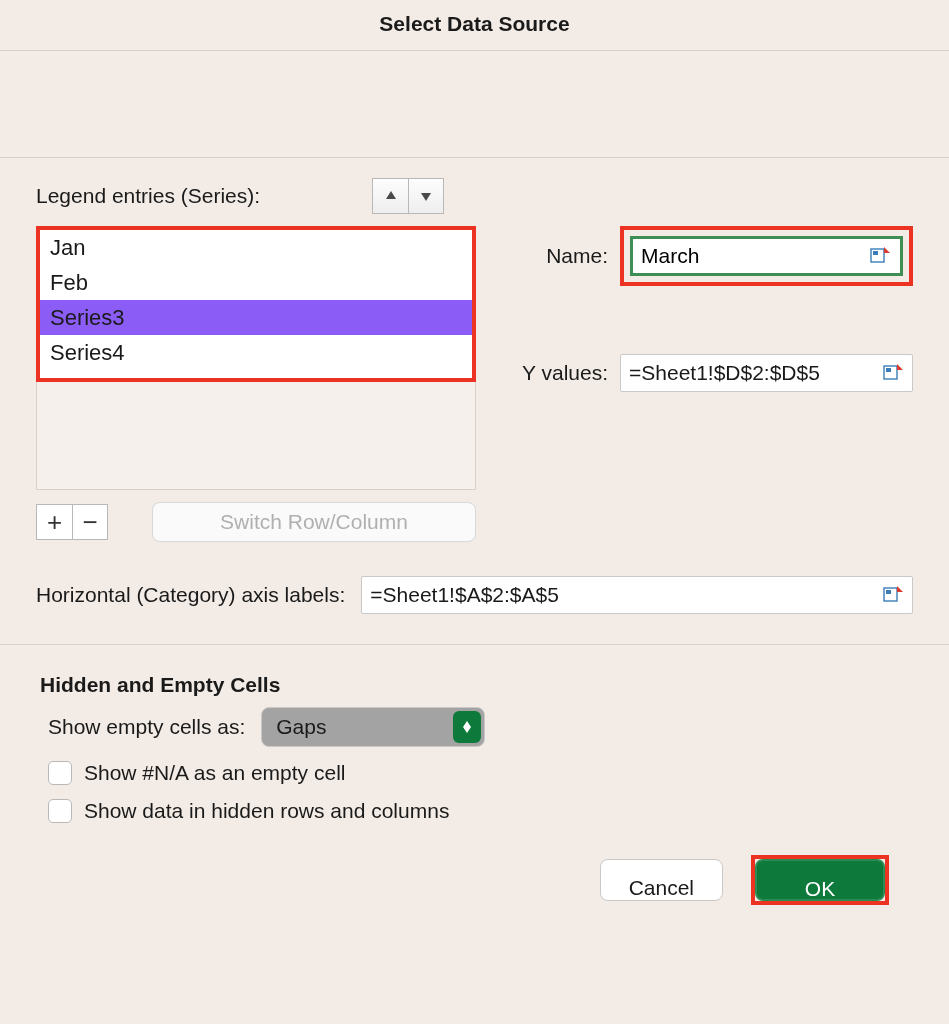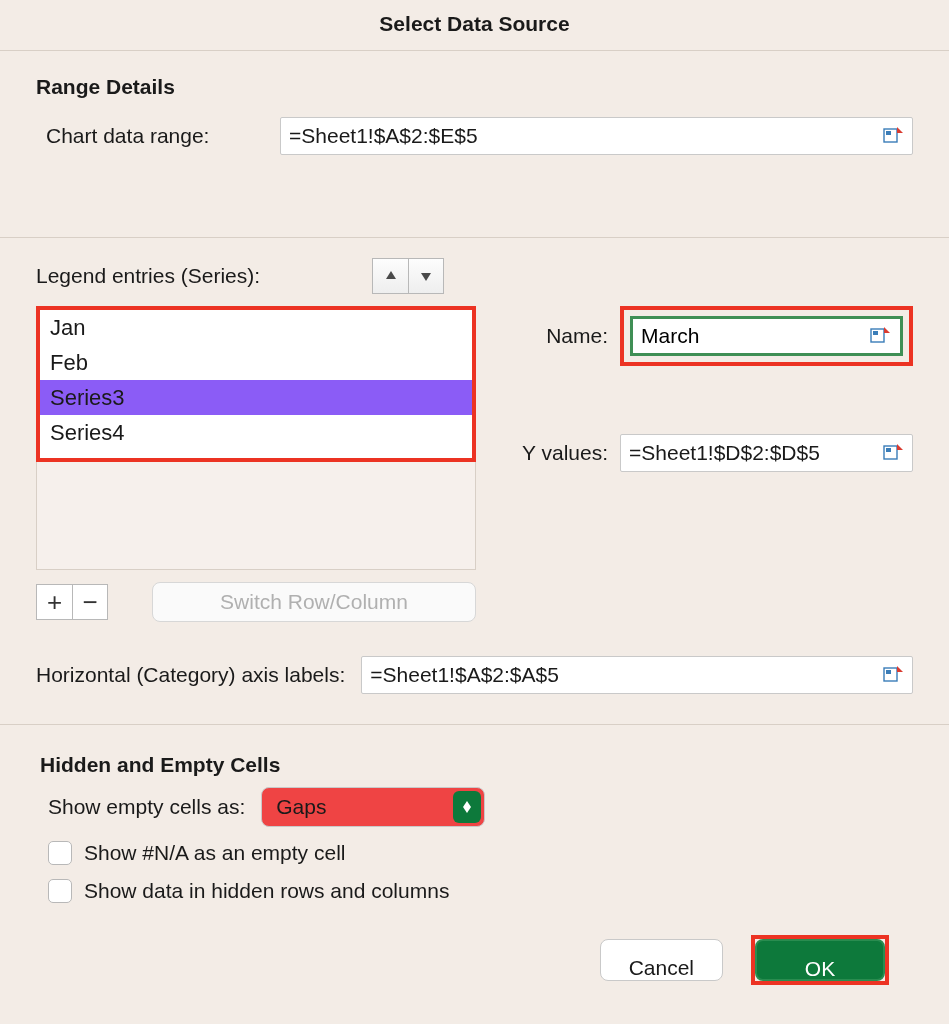--- a/index.html
+++ b/index.html
@@ -218,21 +218,21 @@
       margin-bottom: 14px;
     }
     .select-wrap {
       position: relative;
       width: 224px;
     }
     .select-display {
       height: 40px;
       border: 1px solid #c9c9c9;
       border-radius: 8px;
-      background: #ef4444;
+      background: #a3a3a3;
       padding: 6px 44px 6px 14px;
       font-size: 21px;
       display: flex;
       align-items: center;
     }
     .select-arrows {
       position: absolute;
       right: 4px;
       top: 50%;
       transform: translateY(-50%);
@@ -301,36 +301,20 @@
     }
   </style>
 </head>
 <body>
 
 <div class="dialog">
   <div class="titlebar">Select Data Source</div>
 
   <div class="content">
 
-    <div>
-      <div class="section-header">Range Details</div>
-      <div class="row chart-data-range-row" style="padding-left:10px;">
-        <div class="label-inline">Chart data range:</div>
-        <div class="input-wrap">
-          <input type="text" class="input-text" value="=Sheet1!$A$2:$E$5" style="">
-          <span class="rangepick-icon">
-            <svg viewBox="0 0 22 22" width="22" height="22">
-              <rect x="1" y="4" width="13" height="13" fill="#fff" stroke="#3a7db8" stroke-width="1.4"></rect>
-              <rect x="3" y="6" width="5" height="4" fill="#3a7db8"></rect>
-              <path d="M14 2 L20 8 L14 8 Z" fill="#d93b30"></path>
-            </svg>
-          </span>
-        </div>
-      </div>
-    </div>
 
     <div style="height:82px"></div>
     <hr class="divider">
 
     <div class="series-area">
       <div class="series-left">
         <div class="series-heading-row">
           <div>Legend entries (Series):</div>
           <div class="arrow-buttons">
             <div class="arrow-btn">

